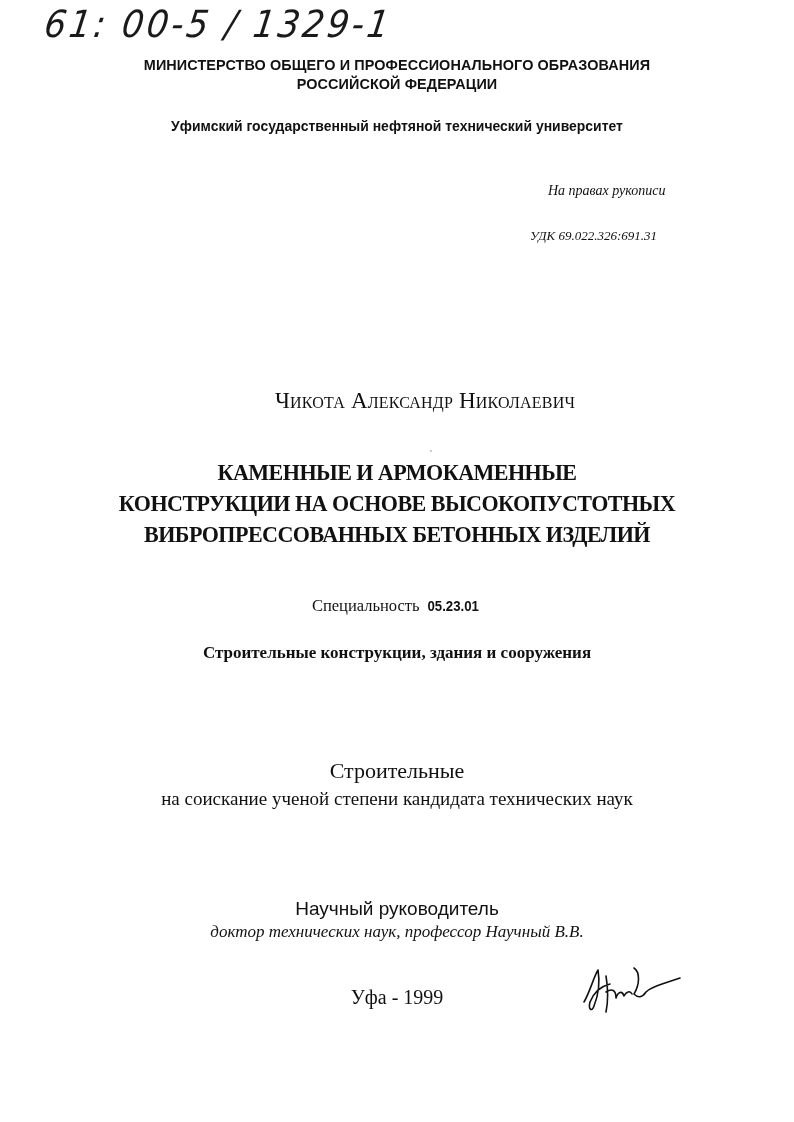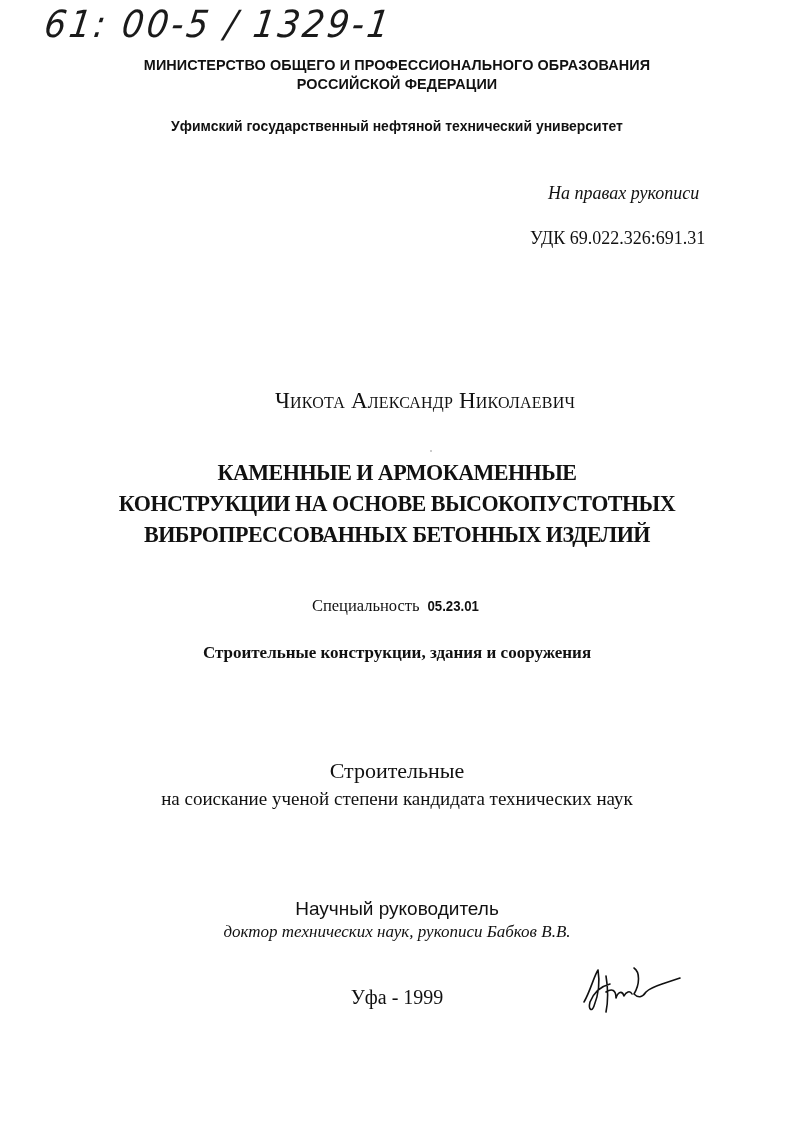--- a/index.html
+++ b/index.html
@@ -19,24 +19,24 @@
     .ministry {
       top: 55px; font-family: "Liberation Sans", sans-serif; font-weight: bold;
       font-size: 15.5px; line-height: 19px; letter-spacing: 0.1px;
       transform: scaleX(0.93); transform-origin: center top;
     }
     .university {
       top: 117px; font-family: "Liberation Sans", sans-serif; font-weight: bold;
       font-size: 15px; transform: scaleX(0.93); transform-origin: center top;
     }
     .rights {
-      left: 548px; top: 183px; font-style: italic; font-size: 18px;
+      left: 548px; top: 183px; font-style: italic; font-size: 14px;
     }
     .udk {
-      left: 530px; top: 228px; font-size: 18px;
+      left: 530px; top: 228px; font-size: 13px; font-style: italic;
     }
     .author {
       top: 388px; font-size: 23px; letter-spacing: 0.2px;
       font-variant: small-caps;
       padding-left: 28px;
     }
     .title {
       top: 457px; font-weight: bold; font-size: 24px; line-height: 31px;
       letter-spacing: -0.6px; transform: scaleX(0.92); transform-origin: center top;
     }
@@ -96,19 +96,19 @@
 <div class="abs center spec">
   <span>Специальность</span>
   <span class="code">05.23.01</span>
 </div>
 <div class="abs center spec-name">Строительные конструкции, здания и сооружения</div>
 
 <div class="abs center diss-title">Строительные</div>
 <div class="abs center diss-sub">на соискание ученой степени кандидата технических наук</div>
 
 <div class="abs center sup-label">Научный руководитель</div>
-<div class="abs center sup-name">доктор технических наук, рукописи Бабков В.В.</div>
+<div class="abs center sup-name">доктор технических наук, профессор Научный В.В.</div>
 
 <svg class="abs signature" viewBox="0 0 110 56">
   <path d="M8 40 C14 30, 18 14, 22 8 C24 20, 22 34, 18 44 C16 50, 12 48, 14 40 C18 30, 26 24, 34 22 M30 14 C32 26, 32 40, 30 50 M30 30 C36 26, 40 28, 40 36 C42 30, 46 28, 48 34 C50 30, 54 28, 56 32 M58 6 C64 10, 64 22, 58 32 C62 36, 66 36, 70 30 C74 26, 80 24, 86 22 C92 20, 98 18, 104 16" fill="none" stroke="#111" stroke-width="1.6" stroke-linecap="round" stroke-linejoin="round"></path>
 </svg>
 
 <div class="abs center city-year">Уфа - 1999</div>
 
 </body></html>

